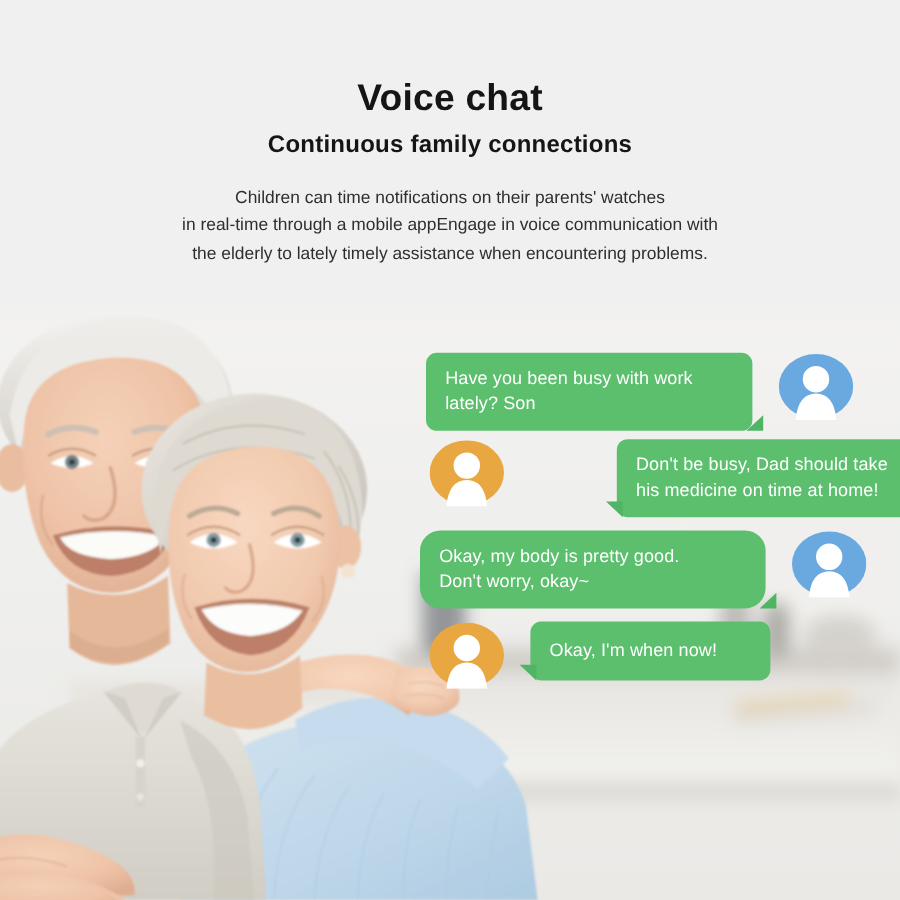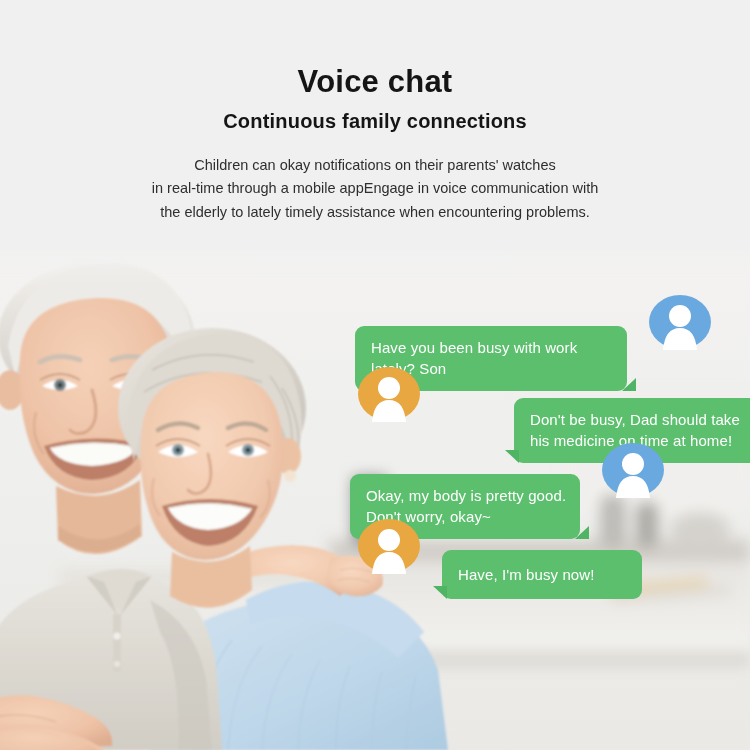--- a/index.html
+++ b/index.html
@@ -59,21 +59,20 @@
     background:#5cbf6e;
     border-radius:9px;
     color:#ffffff;
     font-size:15px;
     line-height:1.42;
     padding:11px 15px 11px 16px;
     box-sizing:border-box;
     text-align:left;
     font-weight:normal;
     letter-spacing:.1px;
-    margin-top:32px;
   }
   .bubble .ln{white-space:nowrap;}
 
   
   .bubble.tail-right:after{
     content:"";position:absolute;
     right:-9px;bottom:0px;
     width:0;height:0;
     border-style:solid;
     border-width:0 0 13px 14px;
@@ -291,21 +290,21 @@
       <rect x="0" y="0" width="750" height="510" fill="#ffffff" opacity=".06"></rect>
     </svg>
     <div class="photo-fade"></div>
   </div>
 
   <div class="header">
     <div class="title-block">
       <div class="title-line1">Voice chat</div>
       <div class="title-line2">Continuous family connections</div>
       <div class="subtitle">
-        <div>Children can okay notifications on their parents' watches</div>
+        <div>Children can time notifications on their parents' watches</div>
         <div>in real-time through a mobile appEngage in voice communication with</div>
         <div>the elderly to lately timely assistance when encountering problems.</div>
       </div>
     </div>
   </div>
 
   <div class="chat">
 
     <div class="row" style="left:355px;top:294px;">
       <div class="bubble tail-right" style="width:272px;">
@@ -331,21 +330,21 @@
         </svg>
       </div>
       <div class="gap-l"></div>
       <div class="bubble tail-left" style="width:268px;">
         <div class="ln">Don't be busy, Dad should take</div>
         <div class="ln">his medicine on time at home!</div>
       </div>
     </div>
 
     <div class="row" style="left:350px;top:442px;">
-      <div class="bubble tail-right" style="width:230px;">
+      <div class="bubble tail-right" style="width:288px;border-radius:17px;">
         <div class="ln">Okay, my body is pretty good.</div>
         <div class="ln">Don't worry, okay~</div>
       </div>
       <div class="gap-r"></div>
       <div class="avatar">
         <svg viewBox="0 0 62 56">
           <ellipse cx="31" cy="28" rx="31" ry="27" fill="#6aa9e0"></ellipse>
           <circle cx="31" cy="22" r="11" fill="#ffffff"></circle>
           <path d="M31 34 Q46 34 48 56 L14 56 Q16 34 31 34 Z" fill="#ffffff"></path>
         </svg>
@@ -355,18 +354,18 @@
     <div class="row" style="left:358px;top:518px;">
       <div class="avatar">
         <svg viewBox="0 0 62 56">
           <ellipse cx="31" cy="28" rx="31" ry="27" fill="#e8a740"></ellipse>
           <circle cx="31" cy="22" r="11" fill="#ffffff"></circle>
           <path d="M31 34 Q46 34 48 56 L14 56 Q16 34 31 34 Z" fill="#ffffff"></path>
         </svg>
       </div>
       <div class="gap-l"></div>
       <div class="bubble tail-left" style="width:200px;padding-top:14px;padding-bottom:14px;">
-        <div class="ln">Have, I'm busy now!</div>
+        <div class="ln">Okay, I'm when now!</div>
       </div>
     </div>
 
   </div>
 </div>
 
 </body></html>

